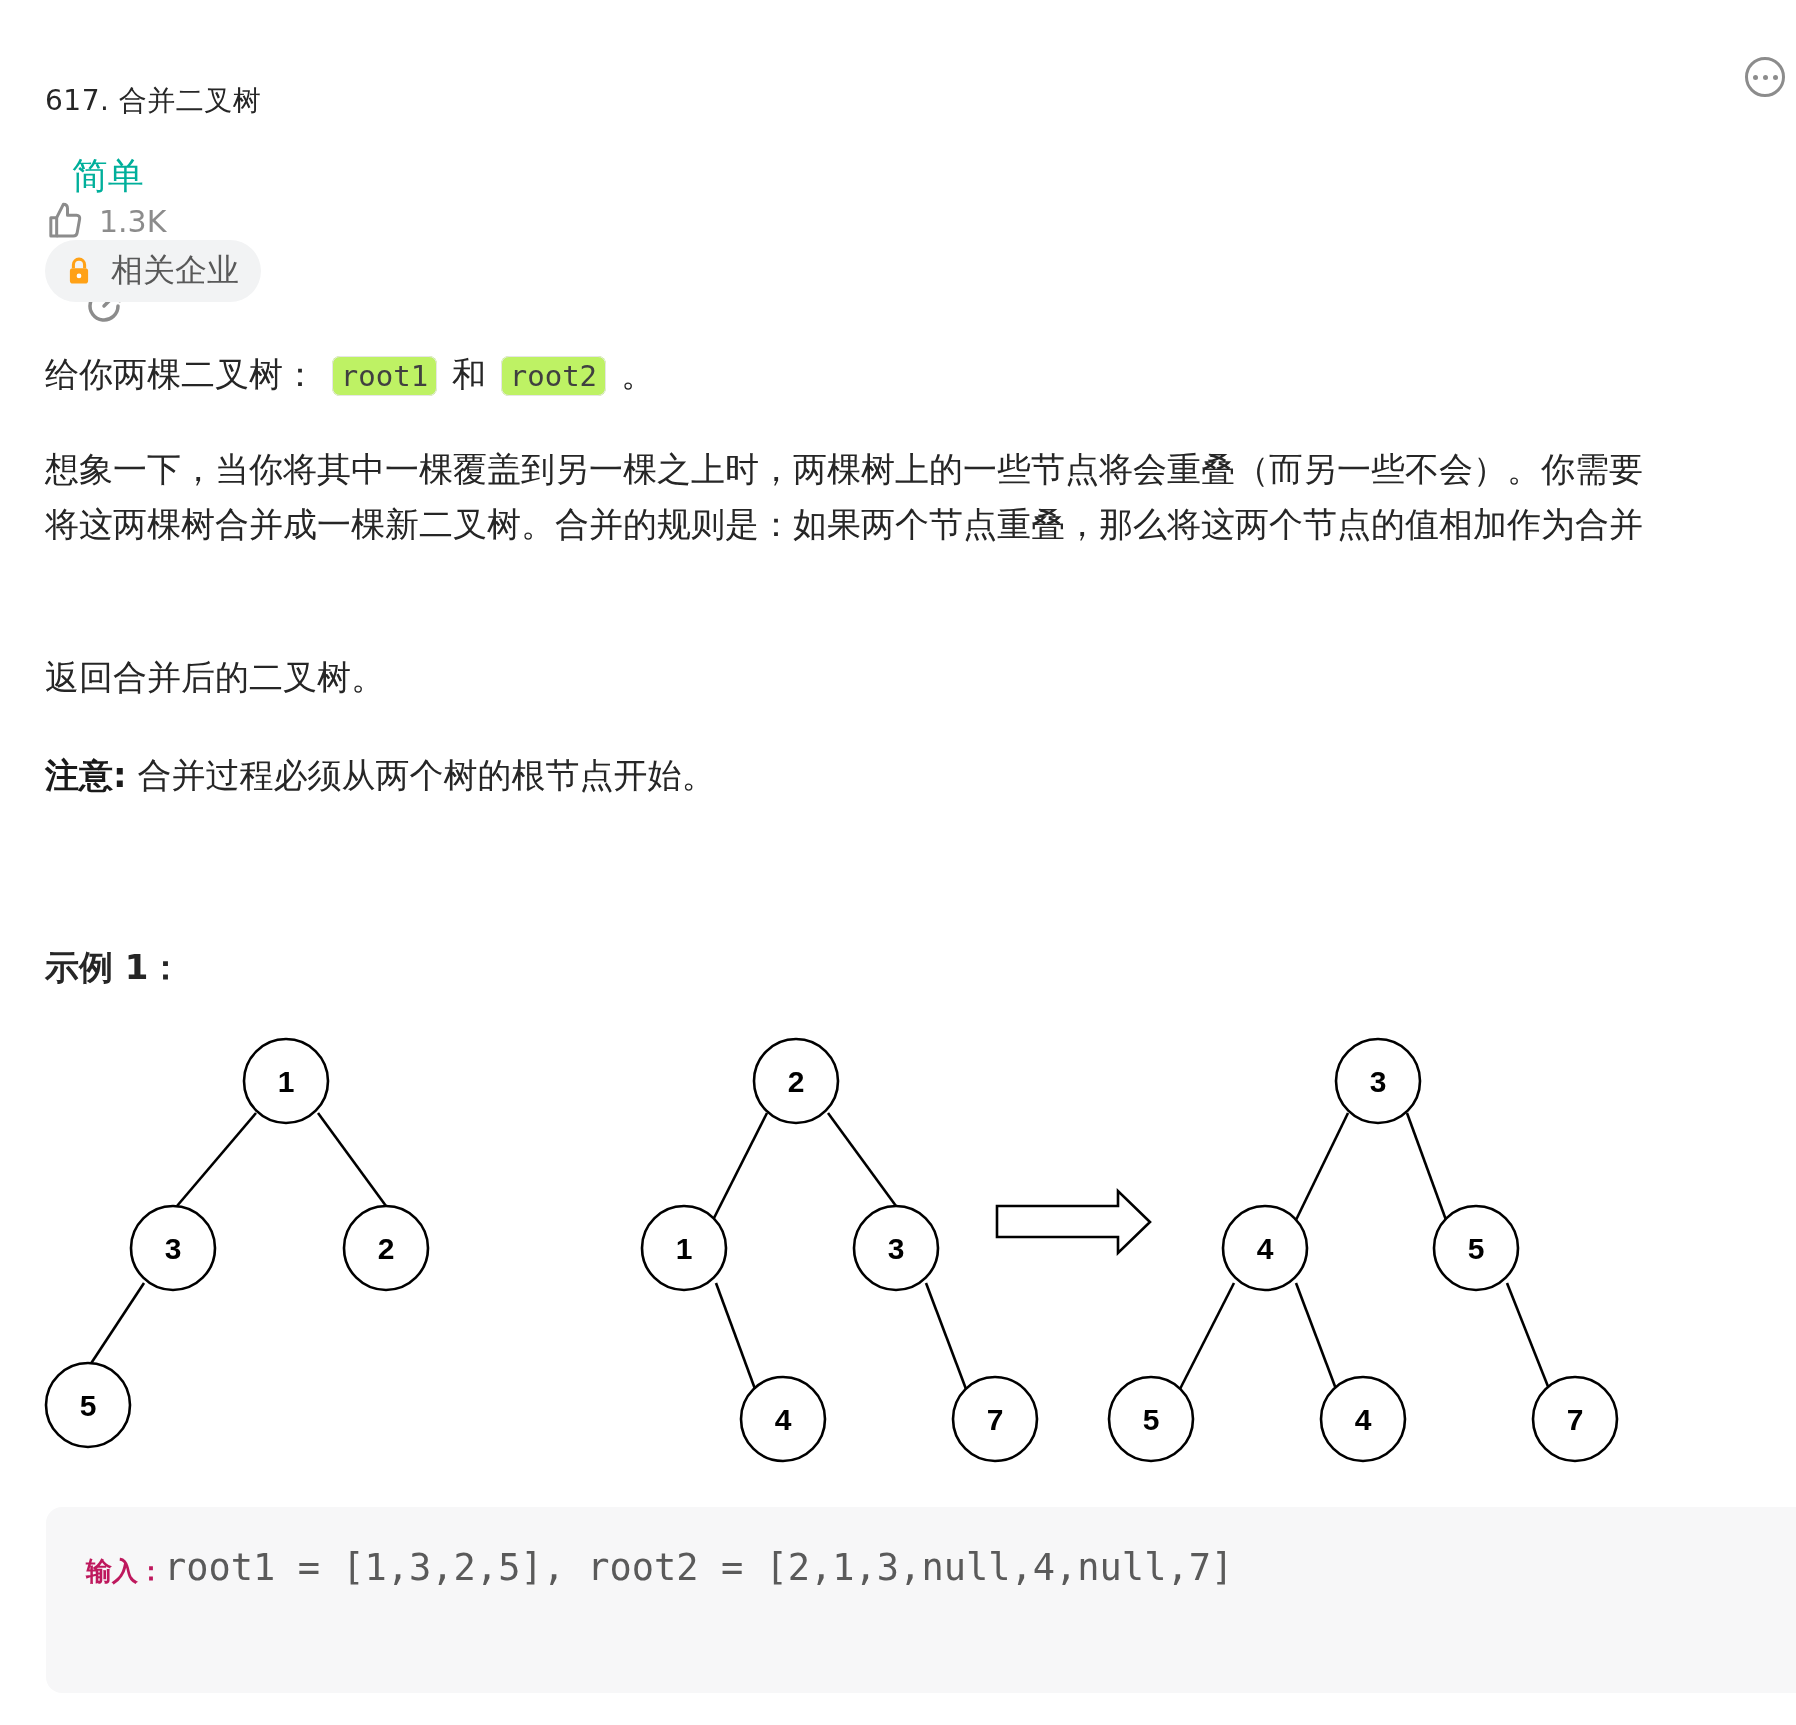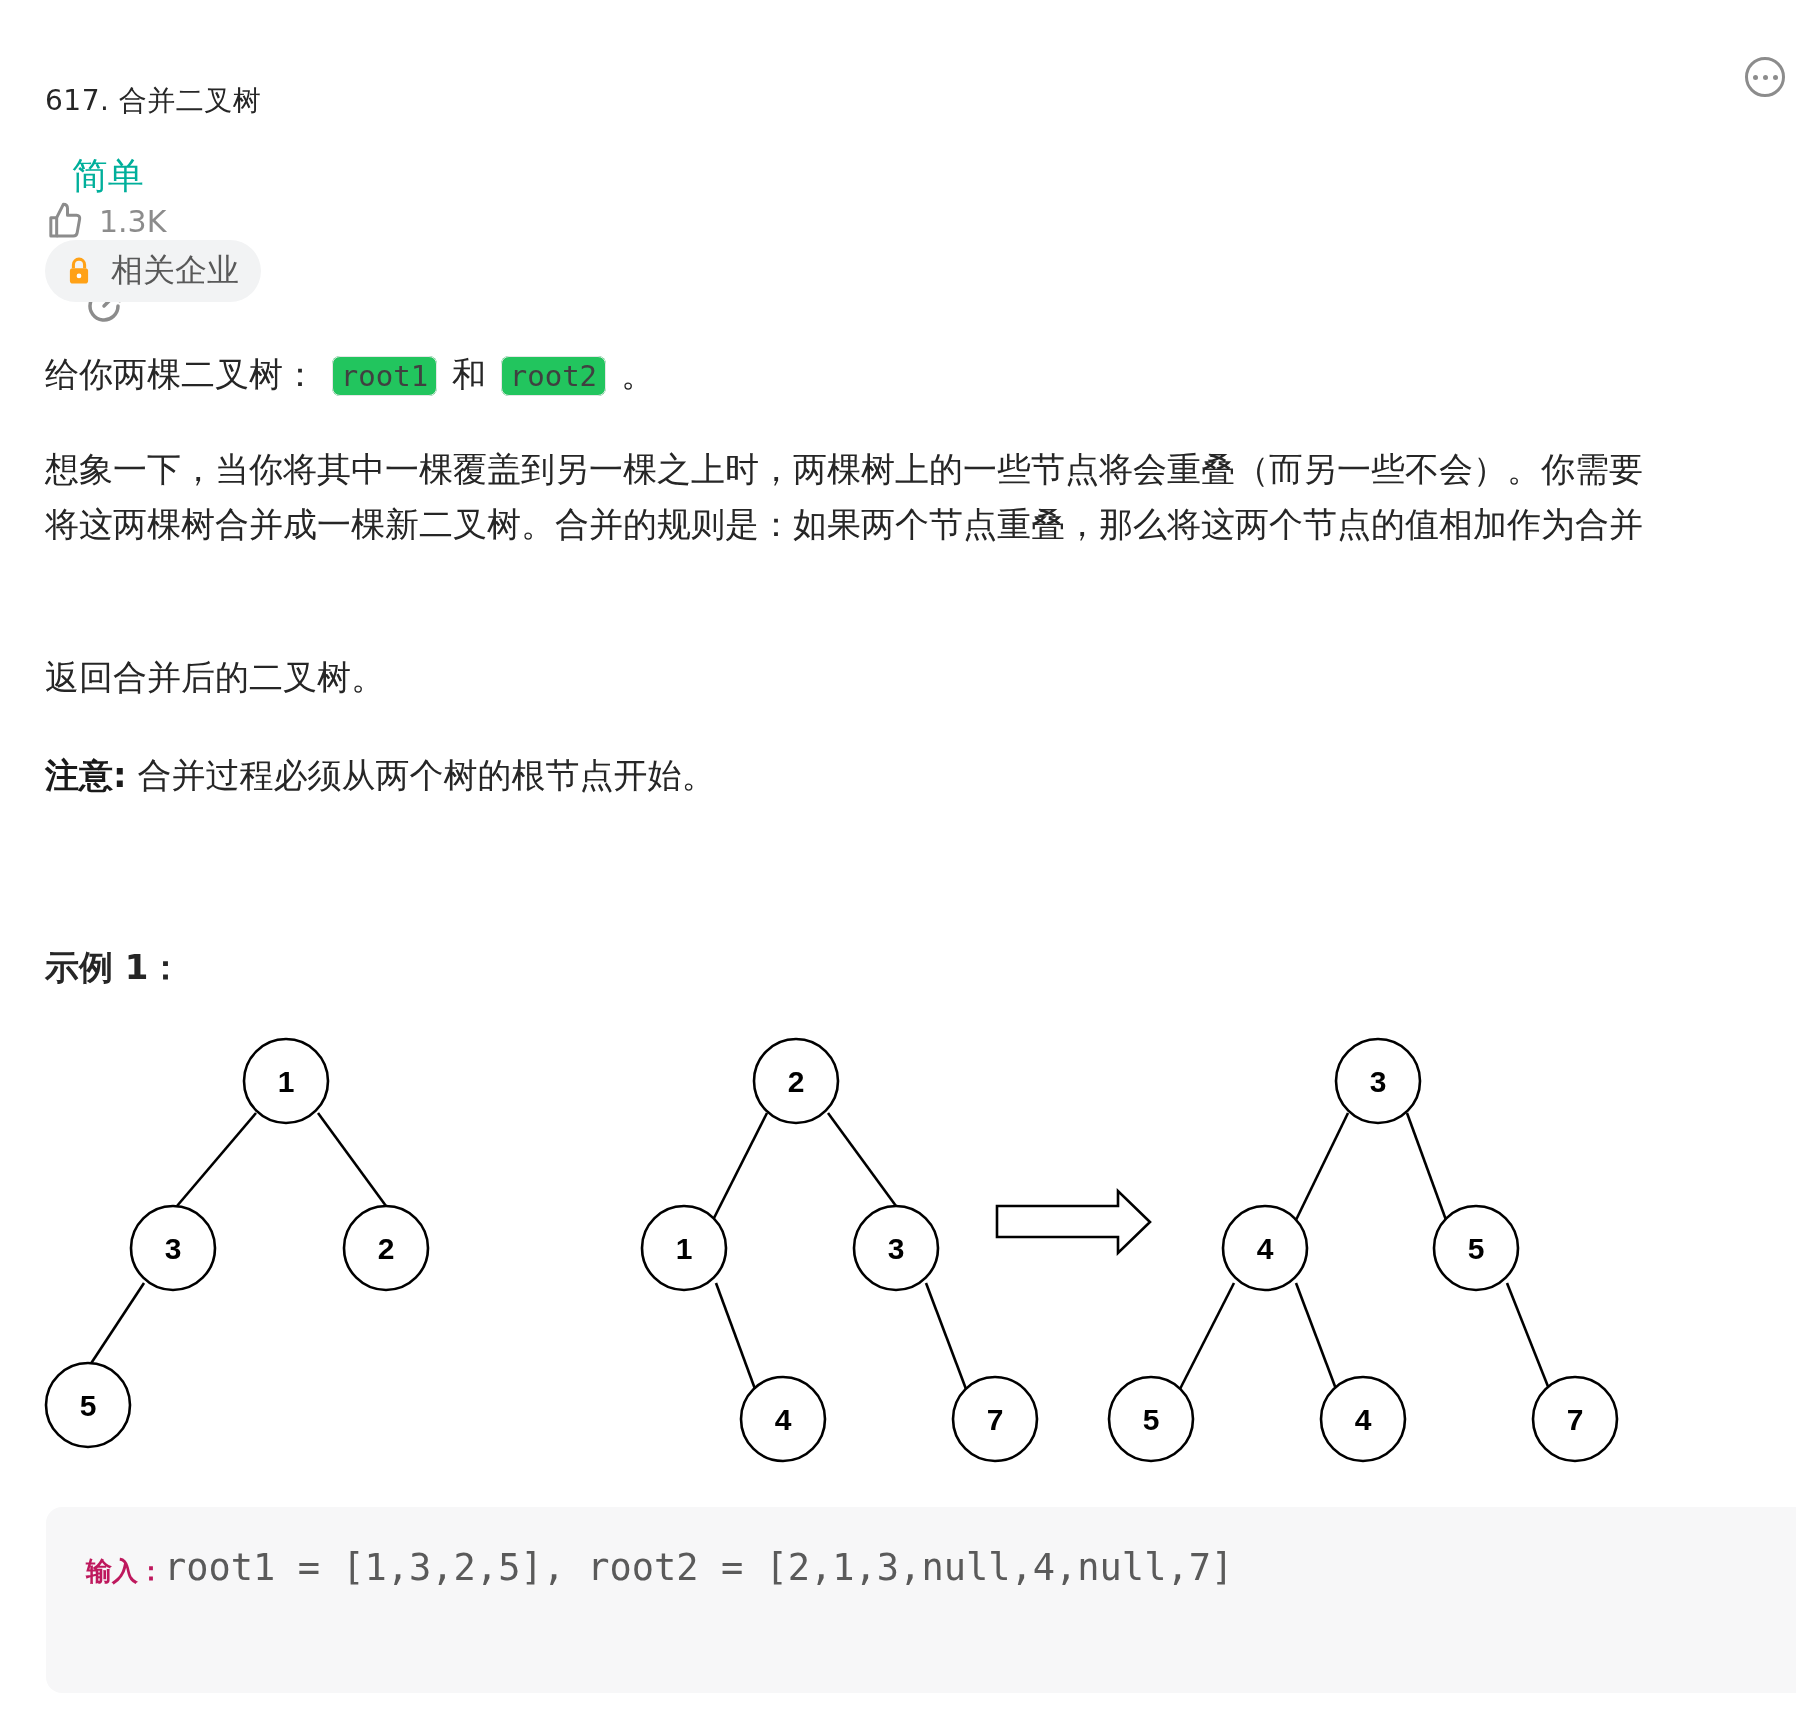--- a/index.html
+++ b/index.html
@@ -13,21 +13,21 @@
   .meta-row { position: absolute; left: 45px; top: 152px; height: 50px; display: flex; align-items: center; flex-direction: column; }
   .difficulty { font-size: 36px; color: #00af9b; margin-right: 56px; }
   .like { display: flex; align-items: center; color: #8c8c8c; font-size: 30px; margin-right: 60px; cursor: pointer; }
   .like svg { margin-right: 14px; }
   .icon-btn { display: flex; align-items: center; margin-right: 64px; cursor: pointer; }
 
   .tag { position: absolute; left: 45px; top: 240px; height: 62px; padding: 0 22px 0 22px; background: #f2f3f4; border-radius: 31px; display: flex; align-items: center; font-size: 32px; color: #595959; cursor: pointer; }
   .tag svg { margin-right: 20px; }
 
   .p { position: absolute; left: 45px; font-size: 34px; line-height: 55px; color: #262626; white-space: nowrap; }
-  .code { font-family: "DejaVu Sans Mono", "Liberation Mono", monospace; font-size: 29px; background: #22c55e; border: 1.5px solid #e6e6e6; border-radius: 8px; padding: 2px 8px; color: #404040; margin: 0 4px; }
+  .code { font-family: "DejaVu Sans Mono", "Liberation Mono", monospace; font-size: 29px; background: #bef264; border: 1.5px solid #e6e6e6; border-radius: 8px; padding: 2px 8px; color: #404040; margin: 0 4px; }
   b { font-weight: 700; color: #1a1a1a; }
 
   .example-title { position: absolute; left: 45px; top: 945px; font-size: 34px; font-weight: 700; color: #262626; }
 
   .diagram { position: absolute; left: 0; top: 1020px; width: 1796px; height: 460px; }
 
   .codebox { position: absolute; left: 46px; top: 1507px; width: 1770px; height: 186px; background: #f7f7f8; border-radius: 16px; padding: 34px 40px; }
   .codebox .line { font-size: 37px; line-height: 54px; white-space: nowrap; color: #5a5a5a; font-family: "DejaVu Sans Mono", "Liberation Mono", monospace; }
   .codebox .lbl { font-family: "DejaVu Sans", "Liberation Sans", sans-serif; font-weight: 700; color: #be185d; font-size: 26px; }
 </style>

